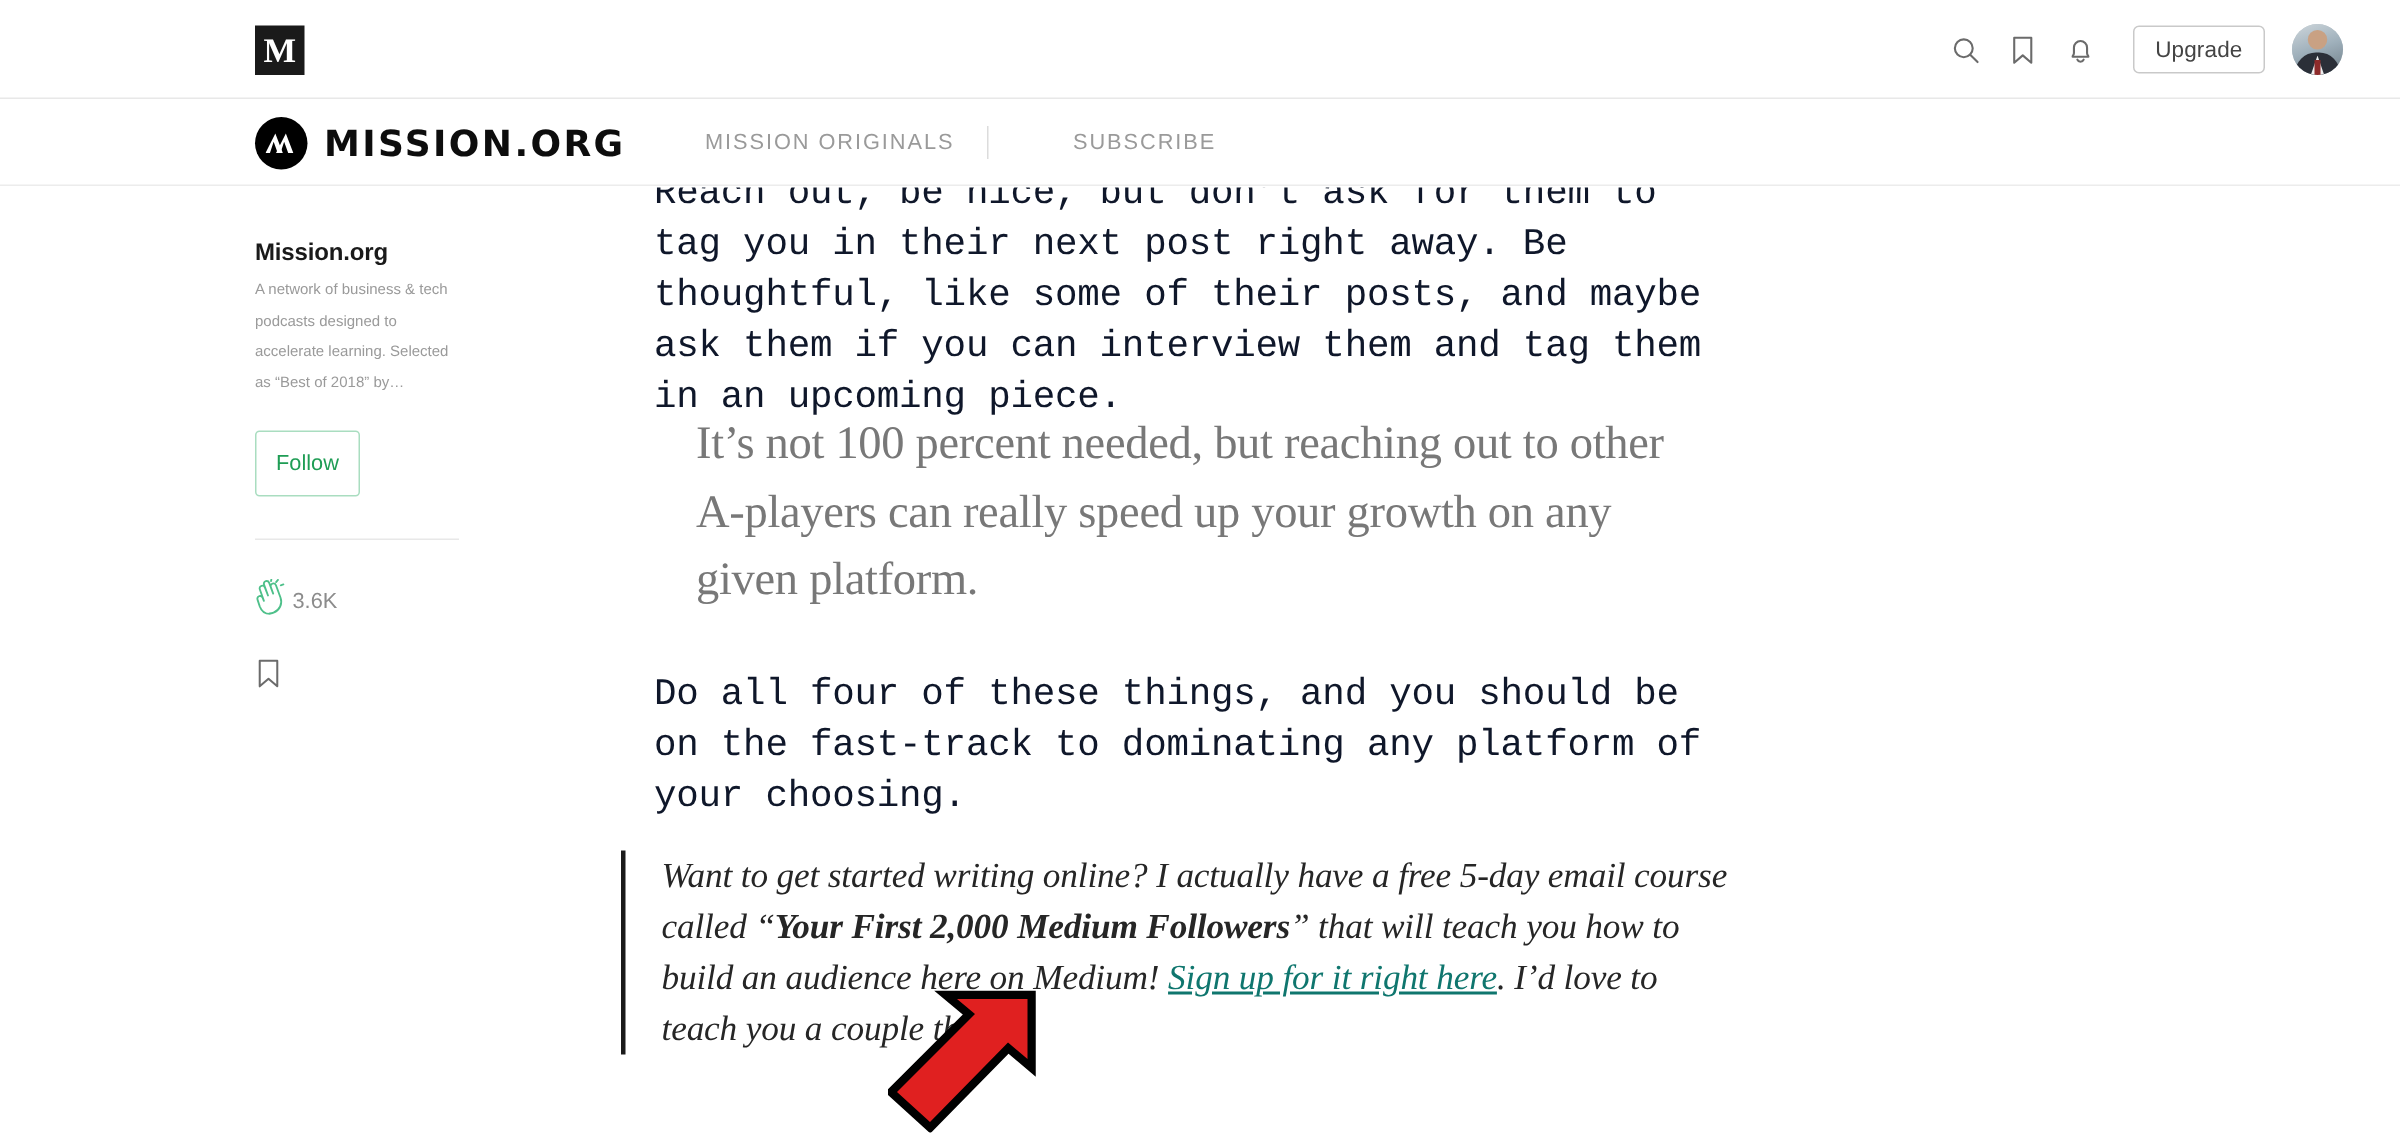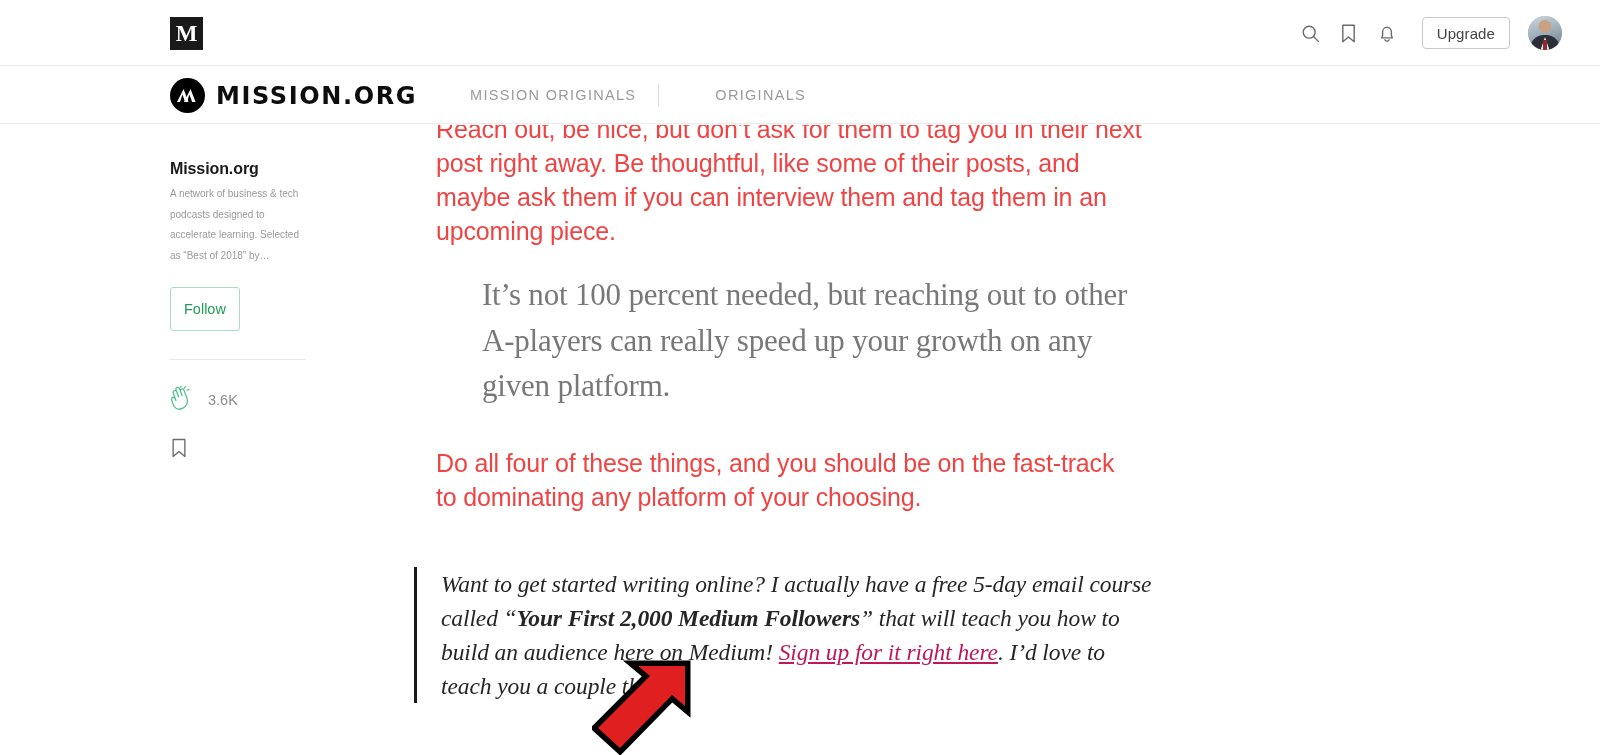--- a/index.html
+++ b/index.html
@@ -135,47 +135,47 @@
     color: #1f9d55;
     font-size: 14.5px;
     font-family: "Liberation Sans", sans-serif;
   }
   .sb-divider {
     margin-top: 28px;
     width: 136px; height: 1px; background: #e8e8e8;
   }
   .clap-row {
     margin-top: 26px;
-    display: flex; align-items: center; gap: 15px;
+    display: flex; align-items: center; gap: 2px;
   }
   .clap-count {
     font-size: 14.5px; color: #8c8c8c;
     font-family: "Liberation Sans", sans-serif;
   }
   .bookmark-row { margin-top: 22px; }
   .para {
-    font-family: Liberation Sans, sans-serif;
+    font-family: Liberation Mono, monospace;
     font-size: 25px;
     line-height: 34px;
-    color: #ef4444;
+    color: #0f172a;
     letter-spacing: -.15px;
   }
   .clip-mask {
     position: absolute; left: 0; top: 0;
     width: 1600px; height: 125px;
     background: #fff;
     z-index: 38;
     pointer-events: none;
   }
   .para-1 {
     position: absolute; left: 436px; top: 112px;
     width: 710px;
   }
   .pullquote {
-    position: absolute; left: 482px; top: 272px;
+    position: absolute; left: 464px; top: 272px;
     width: 672px;
     font-family: "Liberation Serif", serif;
     font-size: 31px;
     line-height: 45.5px;
     color: #787878;
     letter-spacing: -.2px;
   }
   .para-2 {
     position: absolute; left: 436px; top: 446px;
     width: 700px;
@@ -189,21 +189,21 @@
   .blockquote p {
     margin: 0;
     font-family: "Liberation Serif", serif;
     font-style: italic;
     font-size: 23.5px;
     line-height: 34px;
     color: #262626;
     letter-spacing: -.1px;
   }
   .blockquote b { font-weight: 700; }
-  .blockquote .lnk { text-decoration: underline; color: #be185d; }
+  .blockquote .lnk { text-decoration: underline; color: #0f766e; }
 
   
   .red-arrow {
     position: absolute;
     left: 592px; top: 660px;
     width: 100px; height: 95px;
     z-index: 60;
     pointer-events: none;
   }
 </style>
@@ -273,21 +273,21 @@
         <path d="M7.5 1 L13.2 16 H9.3 L6.2 7.4 L3.4 16 H0 Z" fill="#ffffff"></path>
         <path d="M15.5 1 L21.2 16 H17.3 L14.2 7.4 L11.4 16 H8 Z" fill="#ffffff"></path>
       </svg>
     </div>
     <div class="pub-title">MISSION.ORG</div>
   </div>
 
   <div class="pub-nav">
     <div class="pub-nav-item">MISSION ORIGINALS</div>
     <div class="pub-nav-sep"></div>
-    <div class="pub-nav-item">ORIGINALS</div>
+    <div class="pub-nav-item">SUBSCRIBE</div>
   </div>
 
 </div>
 
 <div class="sidebar">
 
   <div class="sb-name">Mission.org</div>
   <div class="sb-desc">A network of business &amp; tech podcasts designed to accelerate learning. Selected as “Best of 2018” by…</div>
 
   <div class="follow-btn">

